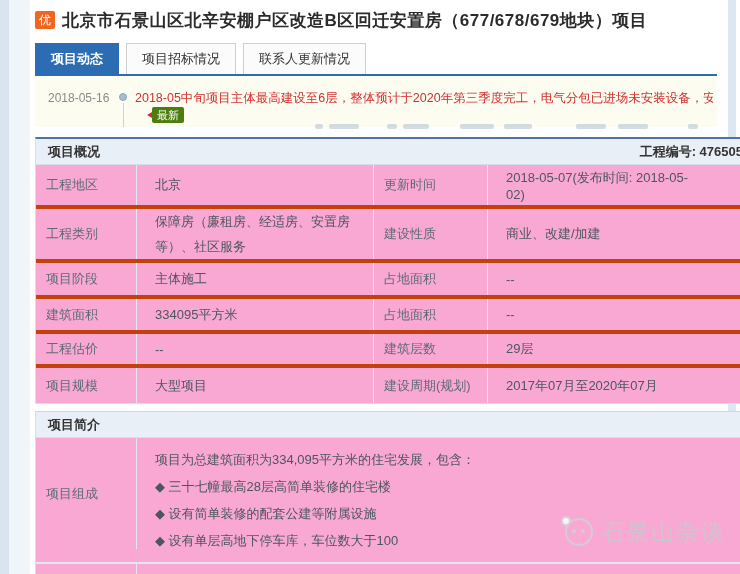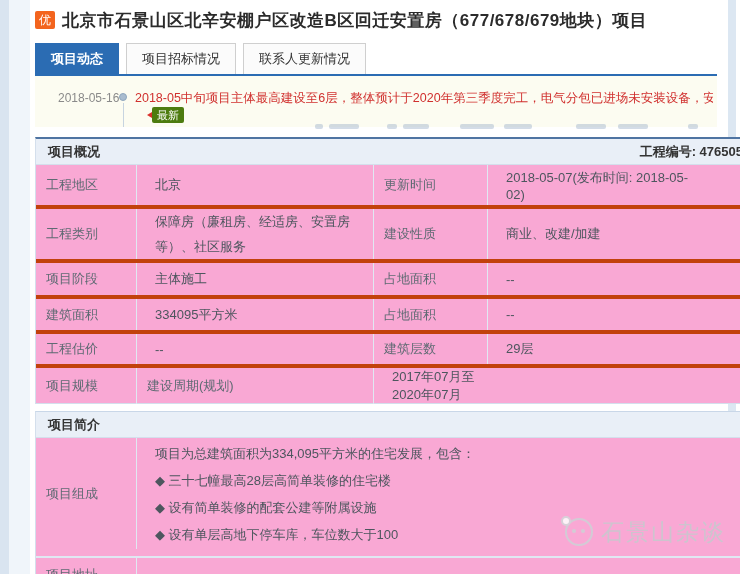--- a/index.html
+++ b/index.html
@@ -32,21 +32,21 @@
   }
   .tab.active {
     background:#2b6cb3; color:#fff; font-weight:bold; border:1px solid #2b6cb3; border-bottom:none;
   }
 
   
   .news-panel {
     position:absolute; left:0; top:74px; width:682px; height:53px;
     background:#fcfcf1; border-top:2px solid #2b6cb3;
   }
-  .news-date { position:absolute; left:23px; top:15px; color:#8a8a8a; font-size:12px; }
+  .news-date { position:absolute; left:13px; top:15px; color:#8a8a8a; font-size:12px; }
   .news-dot {
     position:absolute; left:84px; top:17px; width:8px; height:8px; border-radius:50%;
     background:#a9bccf; border:1px solid #8ea6bd;
   }
   .news-line { position:absolute; left:88px; top:27px; width:1px; height:24px; background:#c7d4e0; }
   .news-text {
     position:absolute; left:100px; top:14px; width:578px; color:#d0302e; font-size:12.5px;
     white-space:nowrap; overflow:hidden;
   }
   .latest-badge {
@@ -73,21 +73,21 @@
   .row4:last-child { border-bottom:none; }
   .cell { padding:0 10px; display:flex; align-items:center; border-right:1px solid #e0e8f2; color:#4d565e; }
   .cell.lbl { color:#5f6a73; }
   .cell.val { padding-left:18px; }
   .cell:last-child { border-right:none; }
   .r-h44 { height:44px; } .r-h54 { height:54px; } .r-h36 { height:36px; }
   .r-h35 { height:35px; } .r-h34 { height:34px; }
   .wrap2 { line-height:25px; align-items:center; }
 
   .row2 { display:grid; grid-template-columns:101px 581px; border-bottom:1px solid #e0e8f2; }
-  .compo-cell { padding:2px 10px 8px 18px; border-right:none; display:block; }
+  .compo-cell { padding:8px 10px 8px 18px; border-right:none; display:block; }
   .compo-line { line-height:27px; color:#4d565e; }
   .addr-row { height:40px; }
   .addr-cell { display:flex; align-items:flex-start; padding-top:8px; }
   .addr-val { padding-left:18px; }
 
   
   .watermark {
     position:absolute; left:530px; top:514px; width:200px; height:36px; display:flex; align-items:center;
     pointer-events:none; z-index:50; opacity:0.85;
   }
@@ -165,20 +165,21 @@
       <div class="cell val">--</div>
     </div>
     <div class="row4 r-h34">
       <div class="cell lbl">工程估价</div>
       <div class="cell val">--</div>
       <div class="cell lbl">建筑层数</div>
       <div class="cell val">29层</div>
     </div>
     <div class="row4 r-h35">
       <div class="cell lbl">项目规模</div>
+      <div class="cell val">大型项目</div>
       <div class="cell lbl">建设周期(规划)</div>
       <div class="cell val">2017年07月至2020年07月</div>
     </div>
   </div>
 
   <div class="tbl tbl-intro">
     <div class="tbl-head">
       <span>项目简介</span>
     </div>
     <div class="row2">

